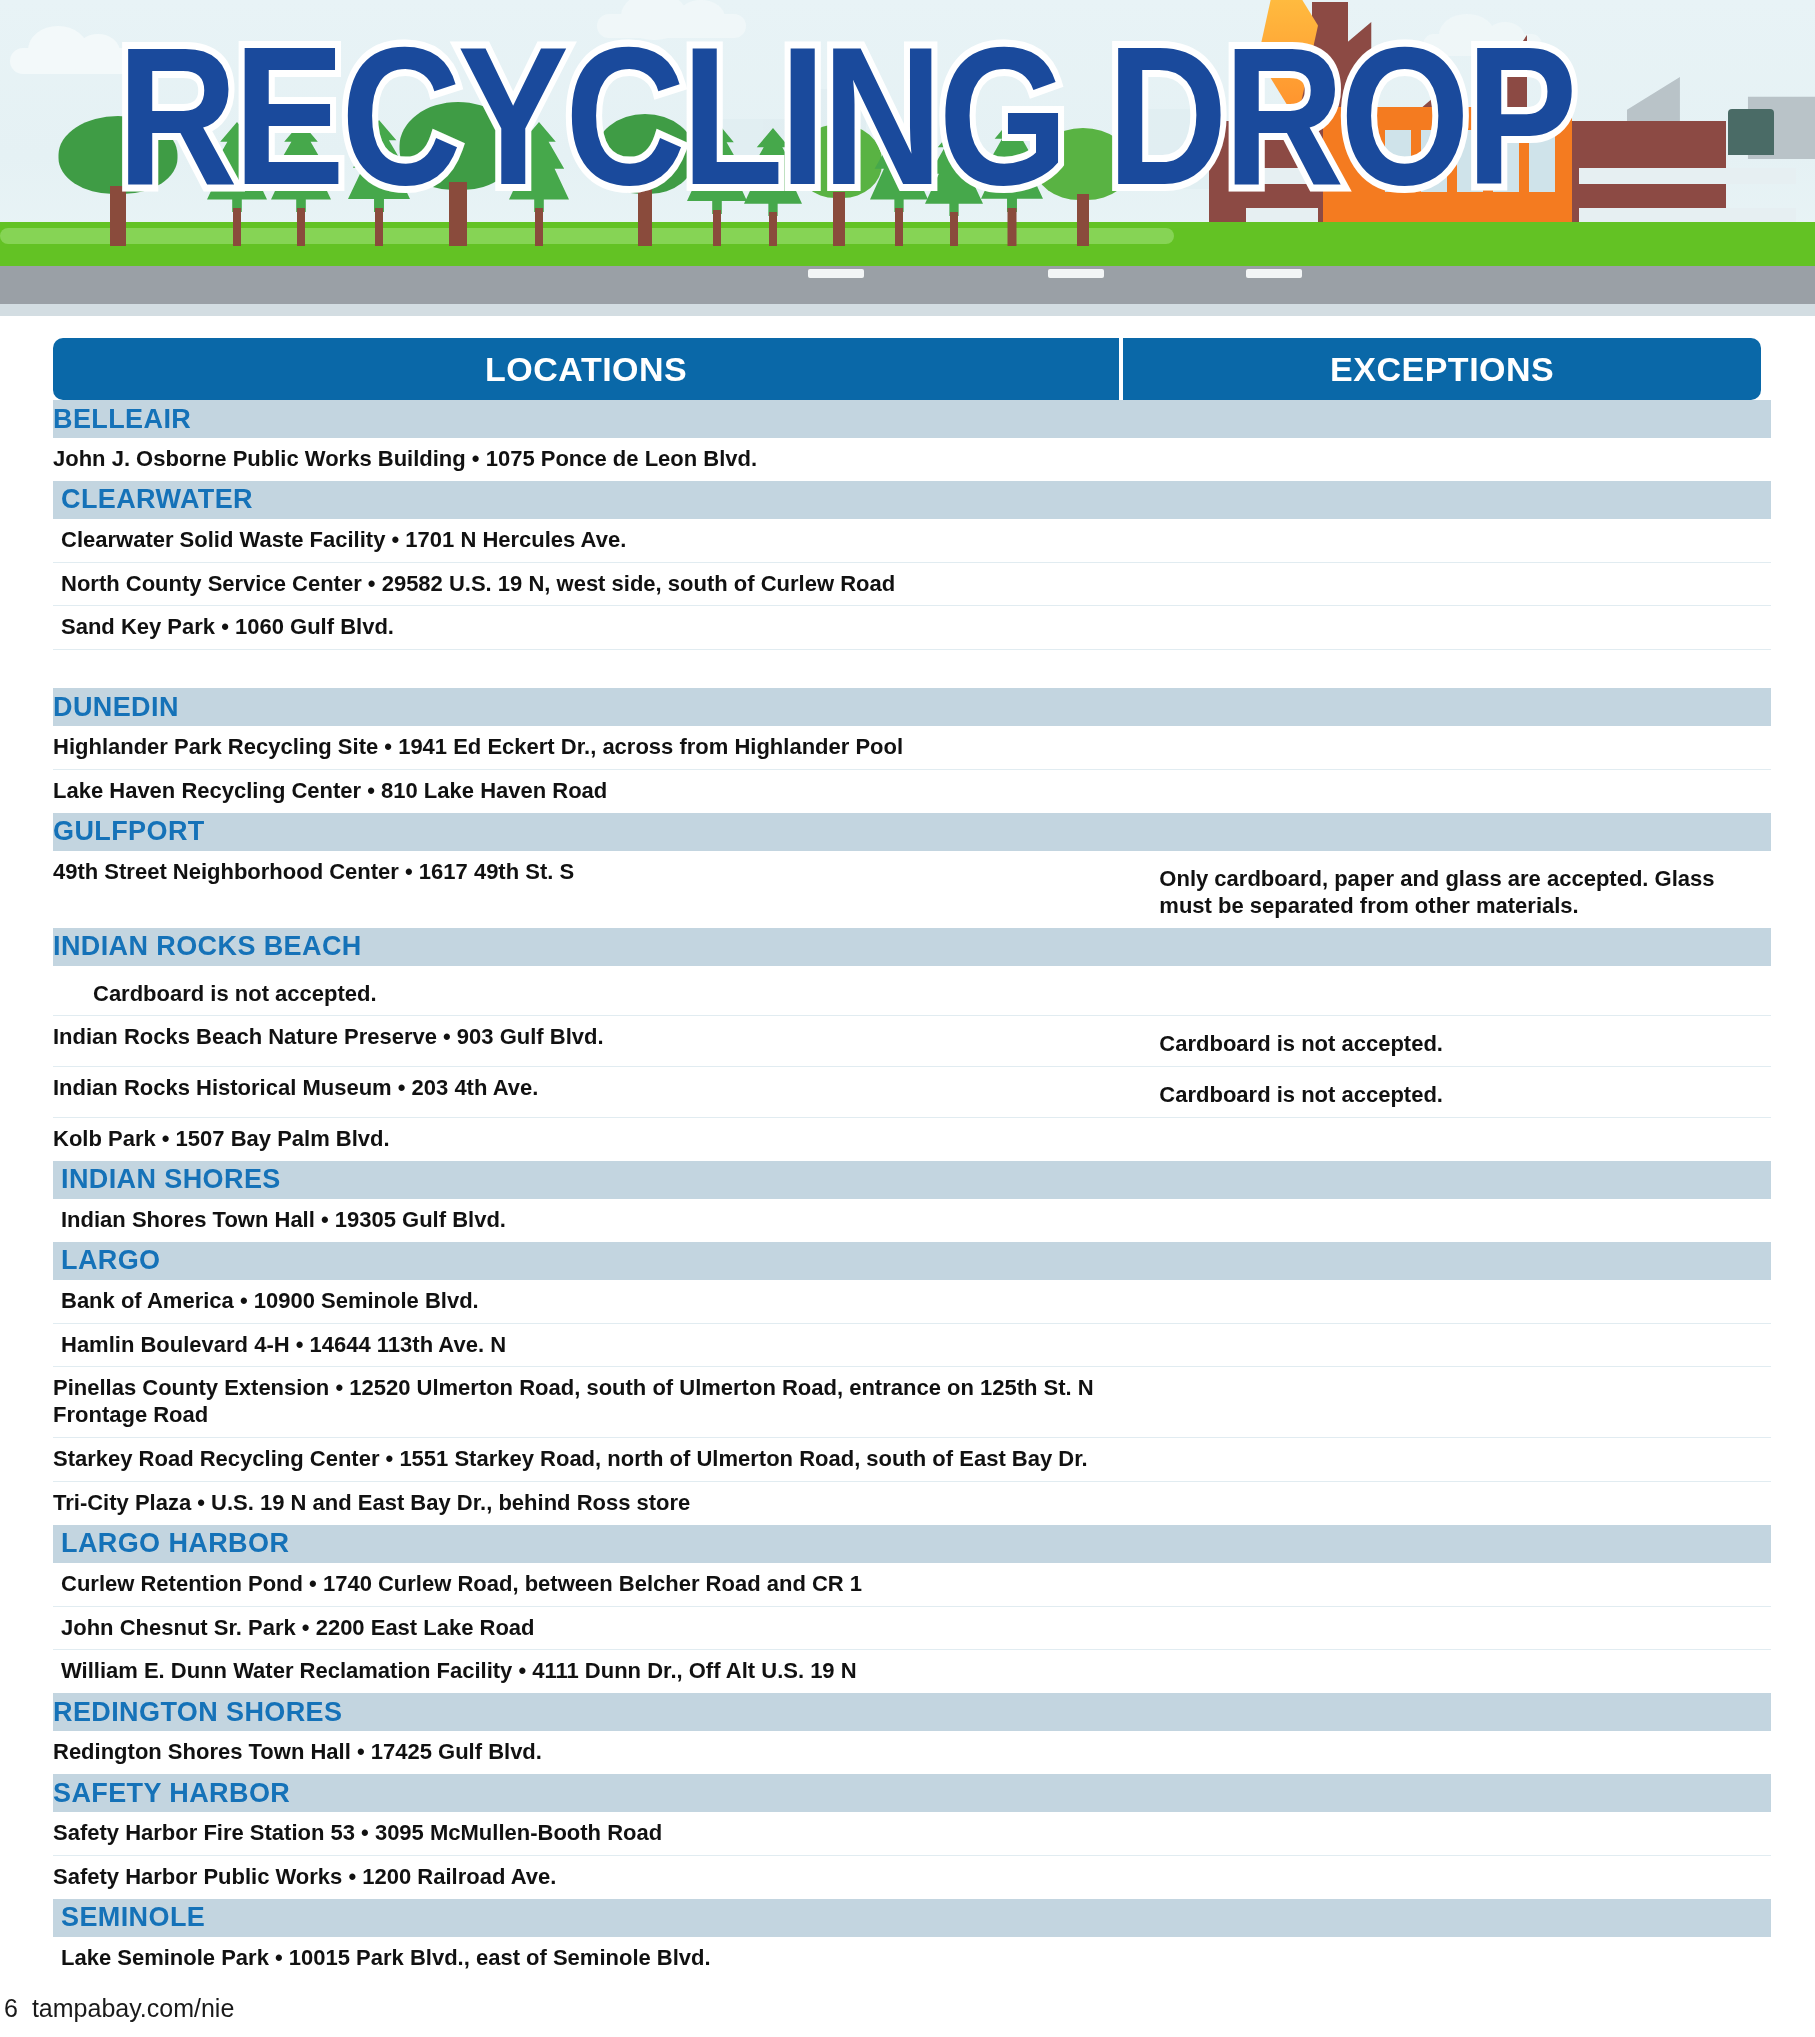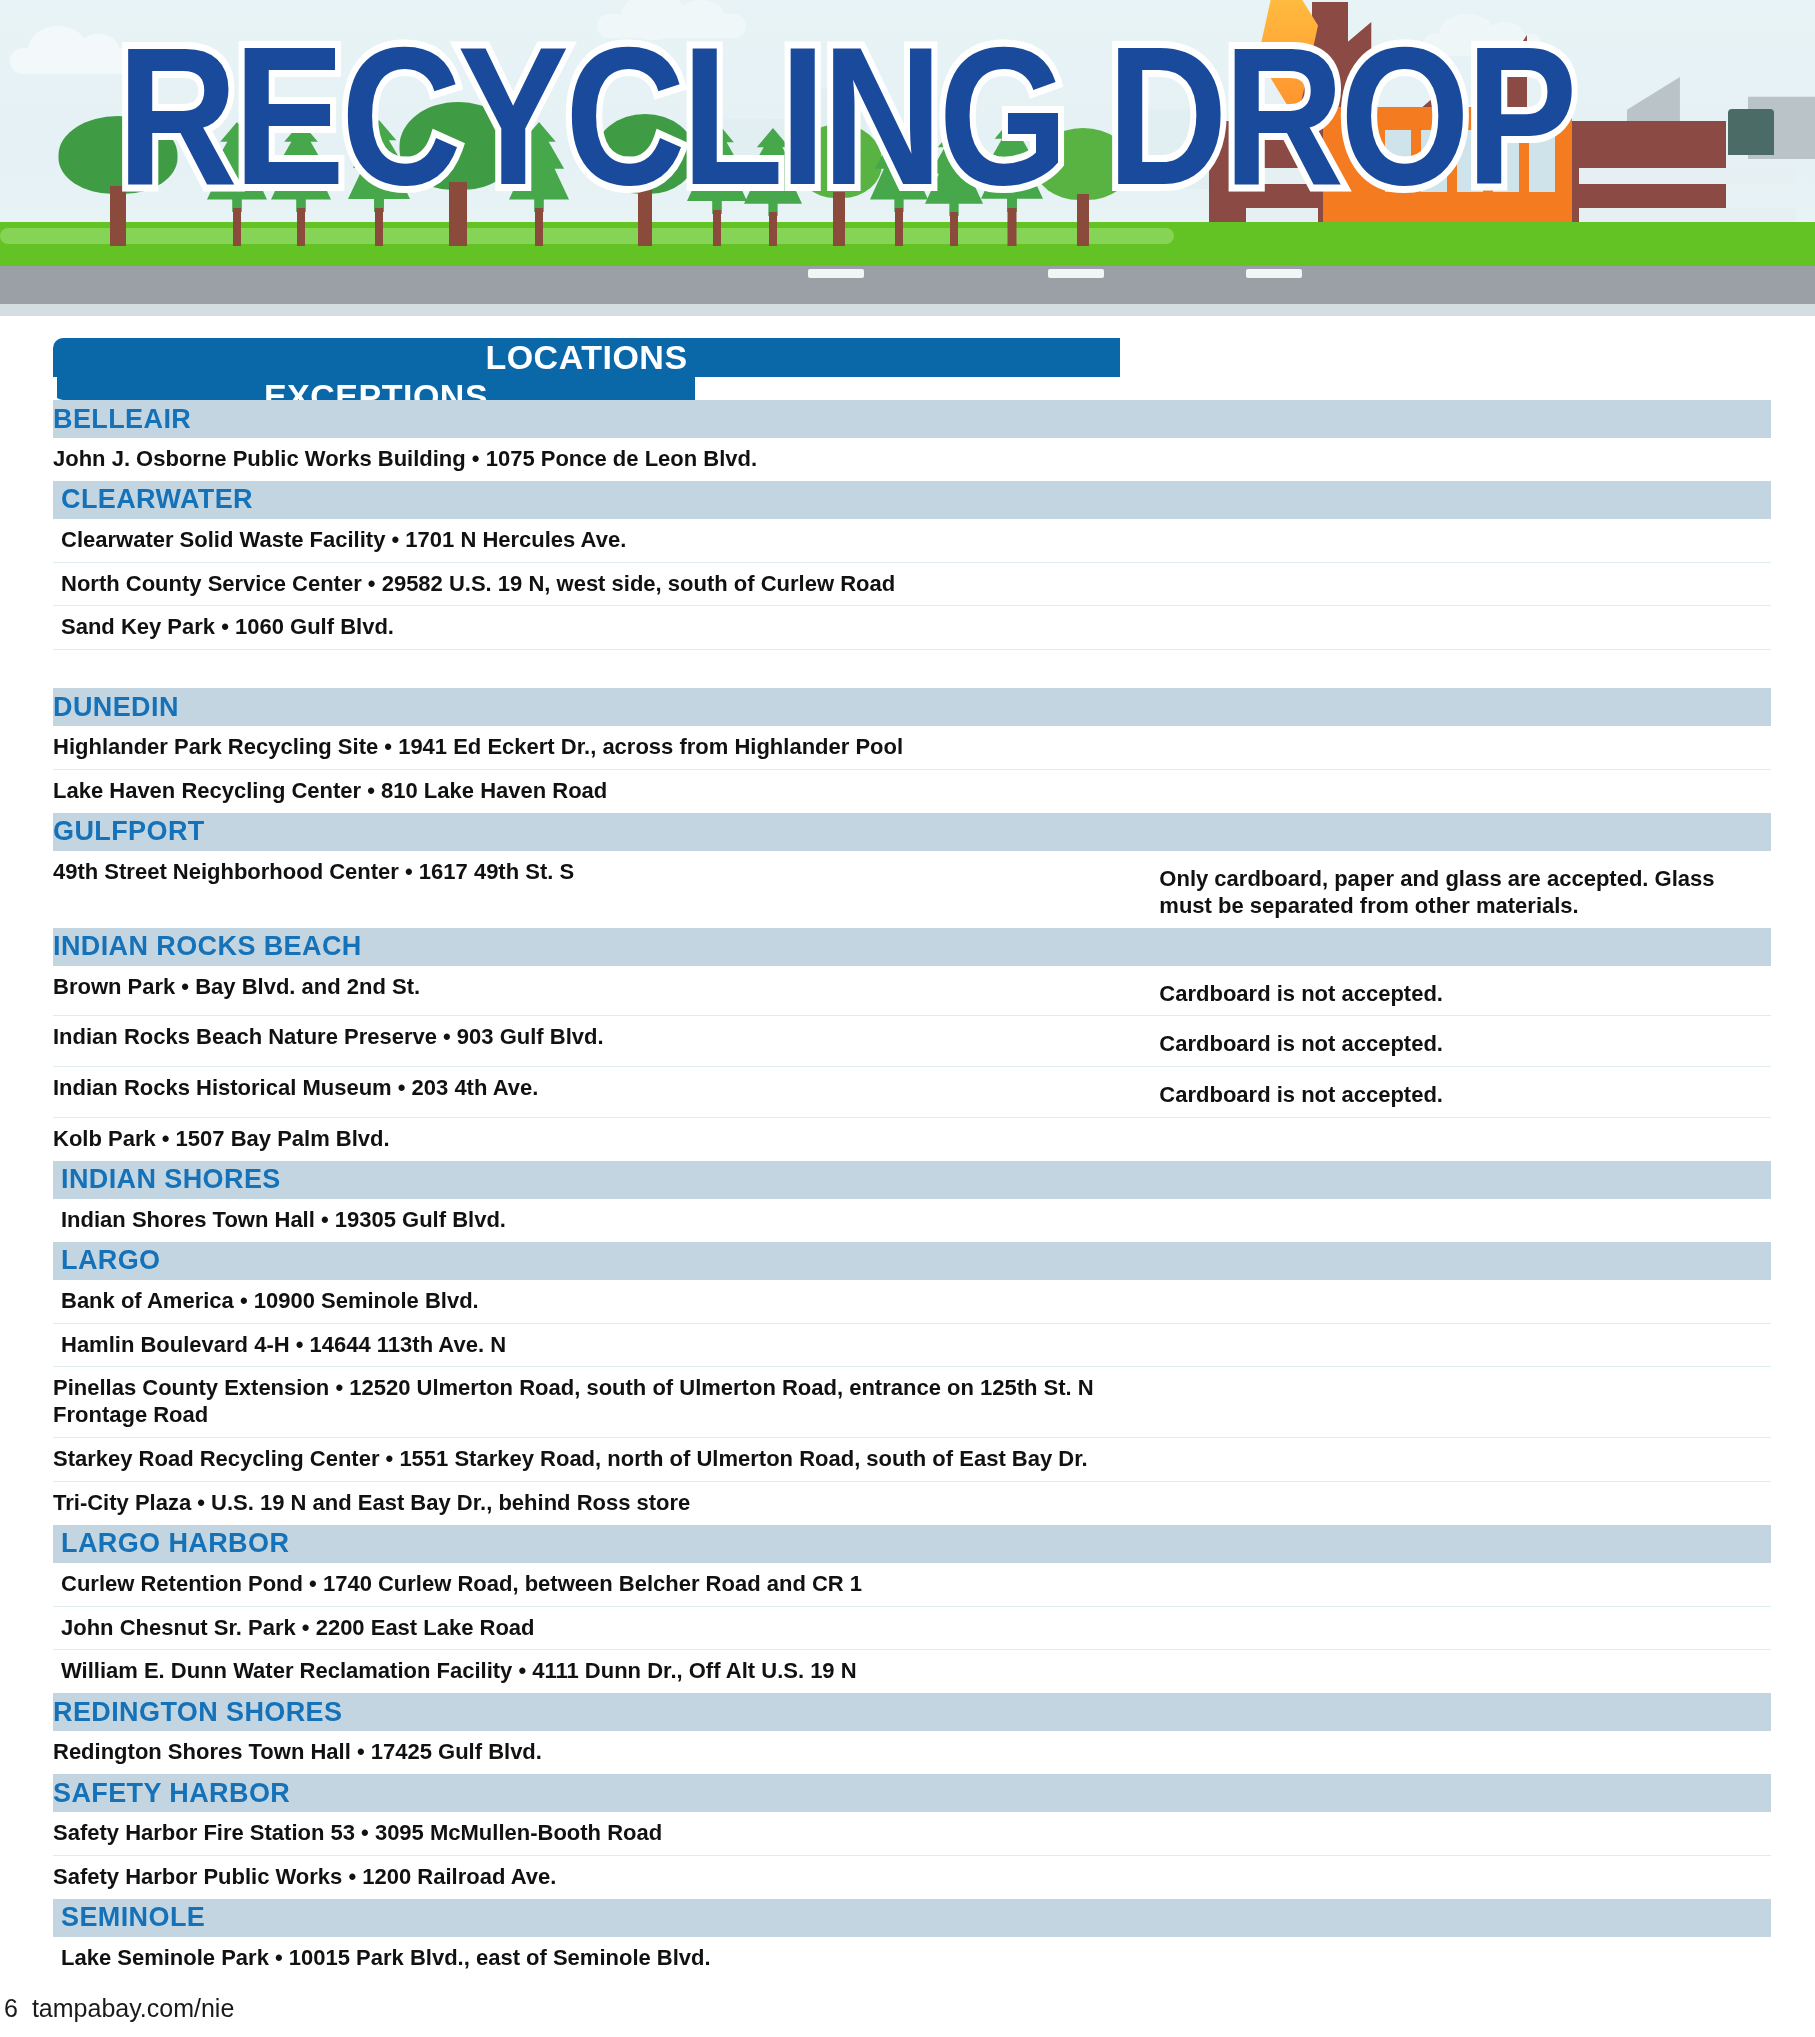--- a/index.html
+++ b/index.html
@@ -103,21 +103,20 @@
   
   .table-wrap { position:relative; width:1816px; padding:0; }
 
   .colheads {
     position:relative;
     margin:22px 0 0 53px;
     width:1708px; height:62px;
     display:flex;
     border-radius:10px;
     overflow:hidden;
-    flex-direction:column;
   }
   .colhead {
     background:#0a68a8;
     display:flex; align-items:center; justify-content:center;
     color:#ffffff; font-weight:bold; font-size:34px; letter-spacing:0.5px;
   }
   .colhead.loc { width:1067px; }
   .colhead.exc { width:638px; margin-left:4px; }
 
   .section-bar {
@@ -324,21 +323,20 @@
   </div>
   <div class="row noline">
     <div class="cell-loc">49th Street Neighborhood Center • 1617 49th St. S</div>
     <div class="cell-exc">Only cardboard, paper and glass are accepted. Glass must be separated from other materials.</div>
   </div>
 
   <div class="section-bar">
     <span>INDIAN ROCKS BEACH</span>
   </div>
   <div class="row">
-    <div class="cell-loc">Brown Park • Bay Blvd. and 2nd St.</div>
     <div class="cell-exc">Cardboard is not accepted.</div>
   </div>
   <div class="row">
     <div class="cell-loc">Indian Rocks Beach Nature Preserve • 903 Gulf Blvd.</div>
     <div class="cell-exc">Cardboard is not accepted.</div>
   </div>
   <div class="row">
     <div class="cell-loc">Indian Rocks Historical Museum • 203 4th Ave.</div>
     <div class="cell-exc">Cardboard is not accepted.</div>
   </div>

